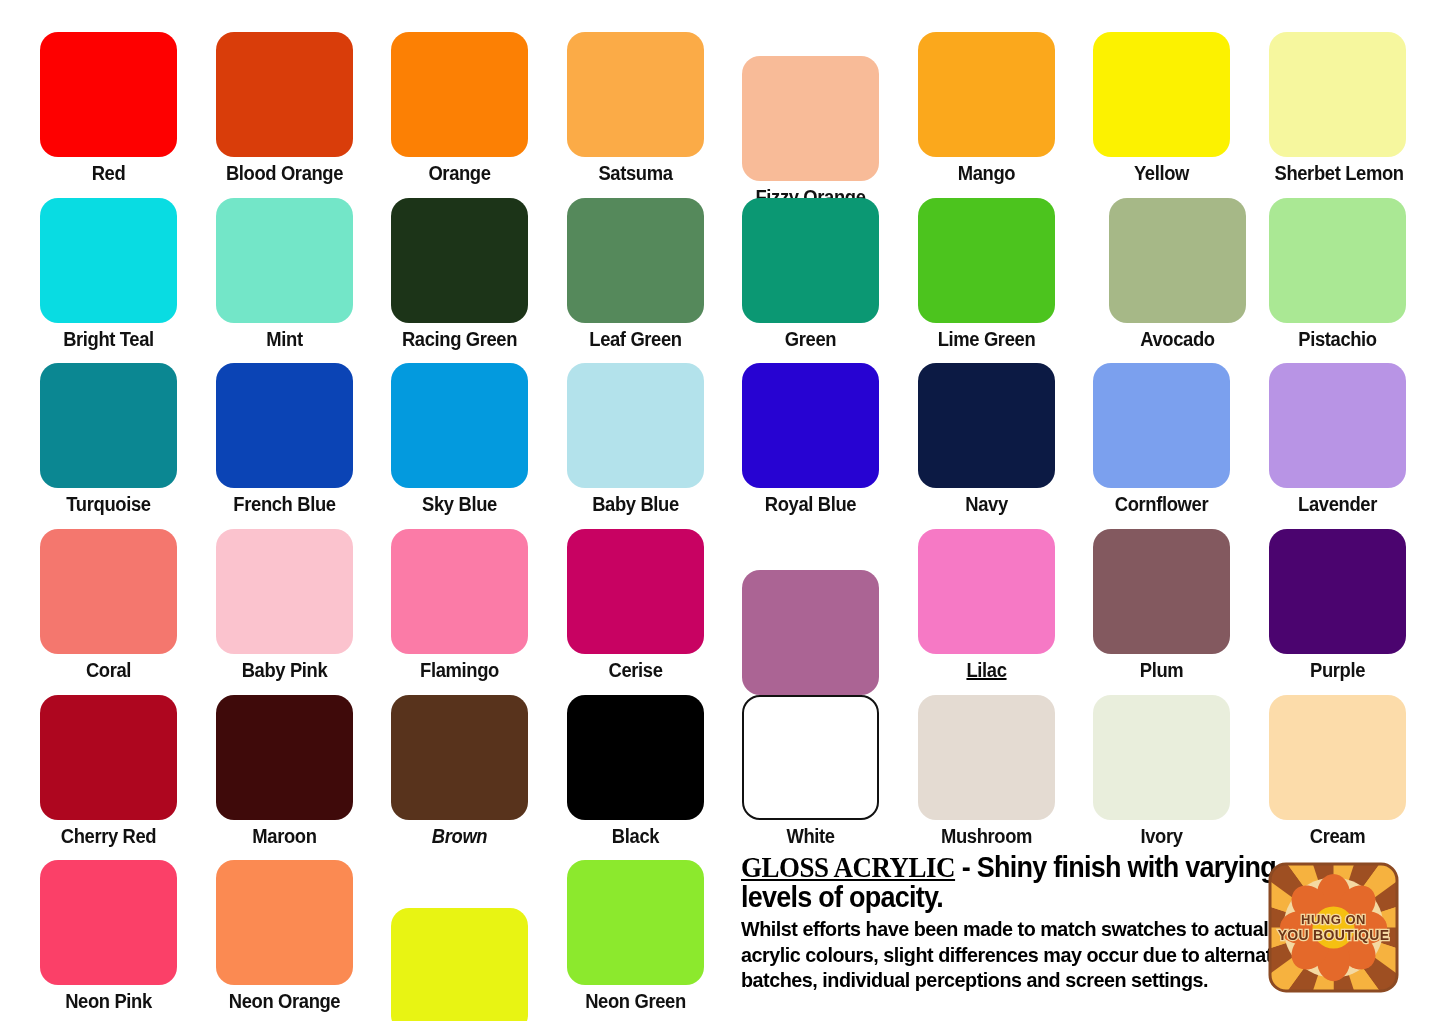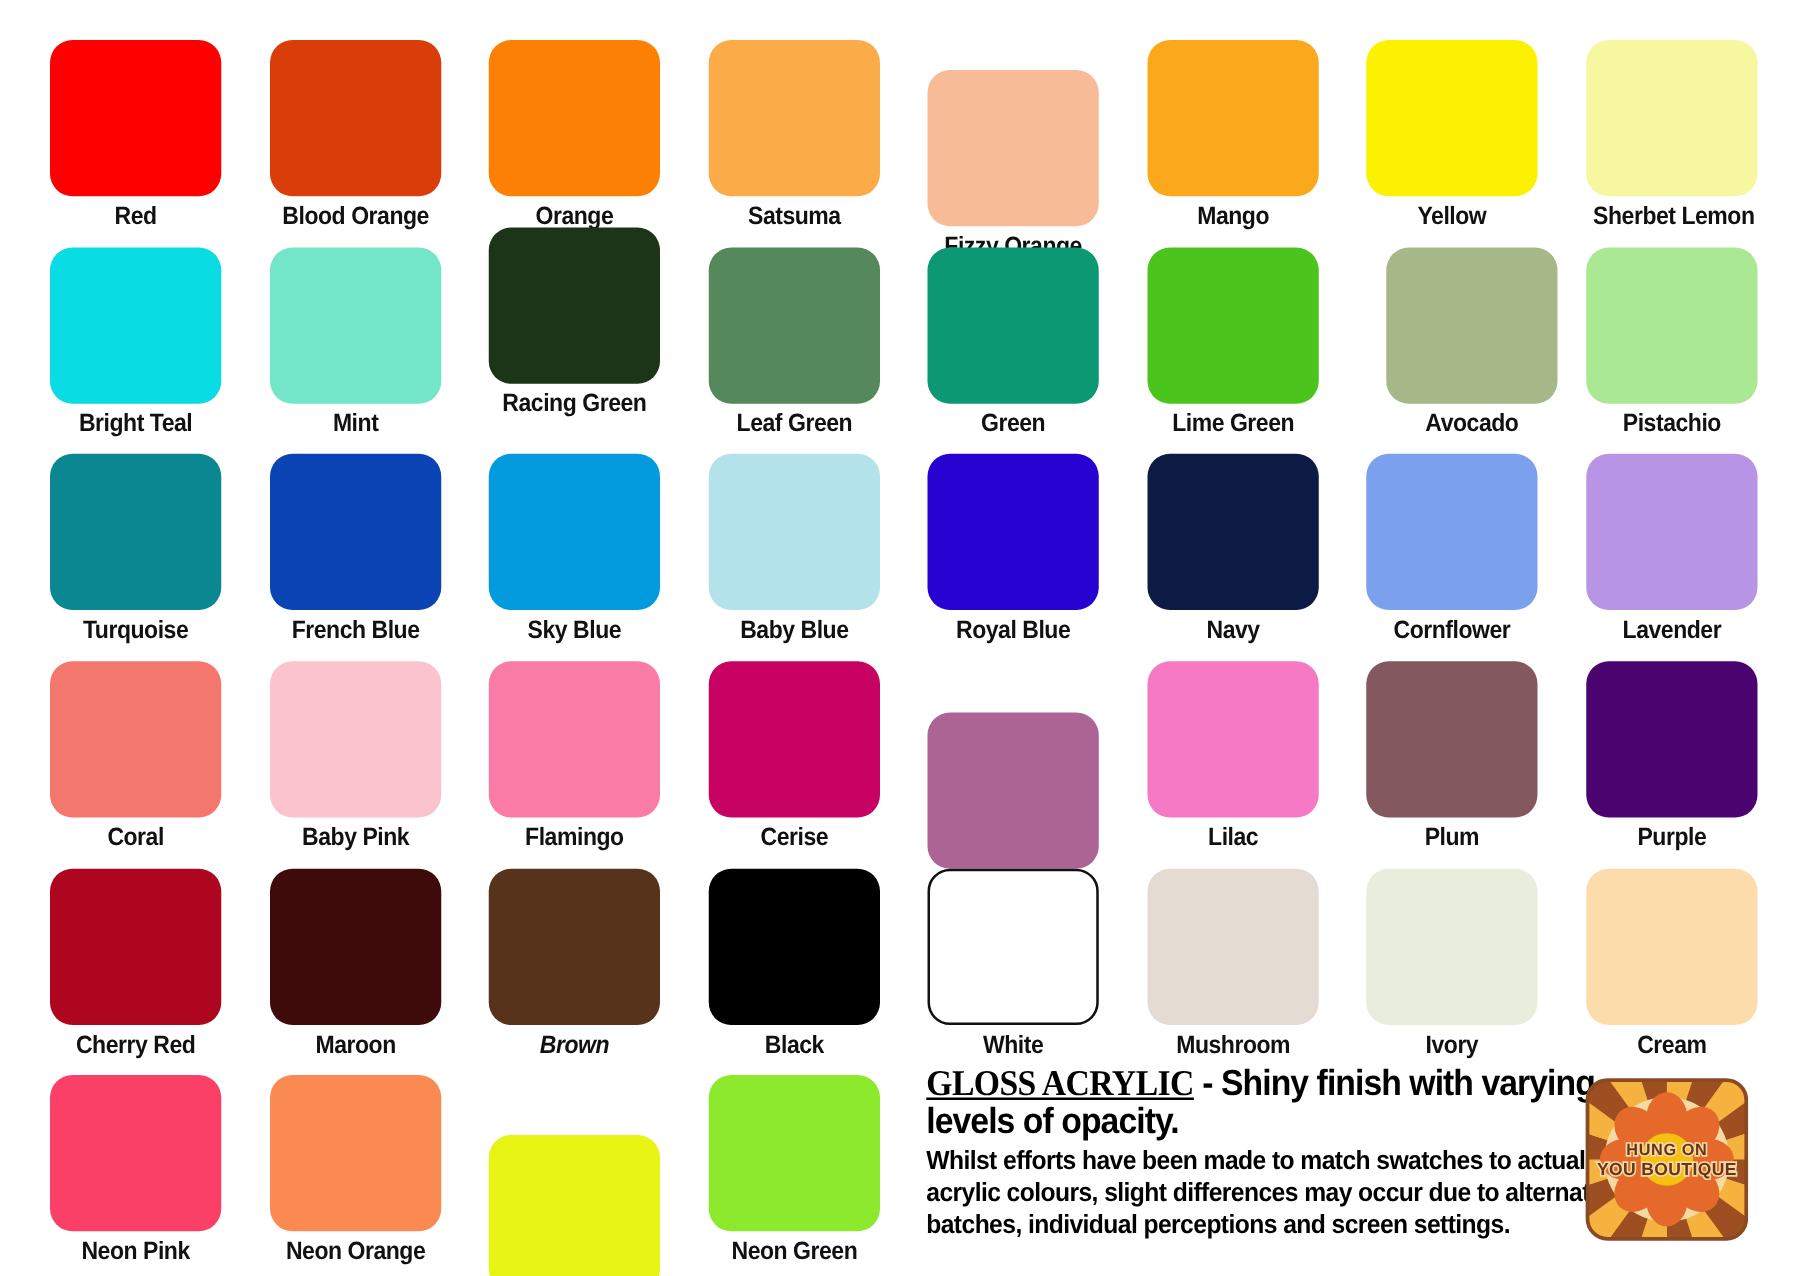--- a/index.html
+++ b/index.html
@@ -142,21 +142,21 @@
         <span class="swatch-label">Sherbet Lemon</span>
       </div>
       <div class="swatch-cell" style="left: 40px; top: 198px;">
         <div class="swatch-chip" style="background: rgb(9, 220, 226);"></div>
         <span class="swatch-label">Bright Teal</span>
       </div>
       <div class="swatch-cell" style="left: 216px; top: 198px;">
         <div class="swatch-chip" style="background: rgb(115, 230, 200);"></div>
         <span class="swatch-label">Mint</span>
       </div>
-      <div class="swatch-cell" style="left: 391px; top: 182px;">
+      <div class="swatch-cell" style="left: 391px; top: 198px;">
         <div class="swatch-chip" style="background: rgb(28, 52, 24);"></div>
         <span class="swatch-label">Racing Green</span>
       </div>
       <div class="swatch-cell" style="left: 567px; top: 198px;">
         <div class="swatch-chip" style="background: rgb(85, 137, 91);"></div>
         <span class="swatch-label">Leaf Green</span>
       </div>
       <div class="swatch-cell" style="left: 742px; top: 198px;">
         <div class="swatch-chip" style="background: rgb(11, 152, 115);"></div>
         <span class="swatch-label">Green</span>
@@ -218,21 +218,21 @@
         <span class="swatch-label">Flamingo</span>
       </div>
       <div class="swatch-cell" style="left: 567px; top: 529px;">
         <div class="swatch-chip" style="background: rgb(200, 2, 98);"></div>
         <span class="swatch-label">Cerise</span>
       </div>
       <div class="swatch-cell" style="left: 742px; top: 529px; margin-top: 41px;">
         <div class="swatch-chip" style="background: rgb(171, 100, 148);"></div>
         <span class="swatch-label">Rose Pink</span>
       </div>
-      <div class="swatch-cell" style="left: 918px; top: 529px;">
+      <div class="swatch-cell" style="left: 918px; top: 529px; text-decoration: underline;">
         <div class="swatch-chip" style="background: rgb(246, 121, 197);"></div>
         <span class="swatch-label">Lilac</span>
       </div>
       <div class="swatch-cell" style="left: 1093px; top: 529px;">
         <div class="swatch-chip" style="background: rgb(131, 89, 95);"></div>
         <span class="swatch-label">Plum</span>
       </div>
       <div class="swatch-cell" style="left: 1269px; top: 529px;">
         <div class="swatch-chip" style="background: rgb(75, 4, 111);"></div>
         <span class="swatch-label">Purple</span>

